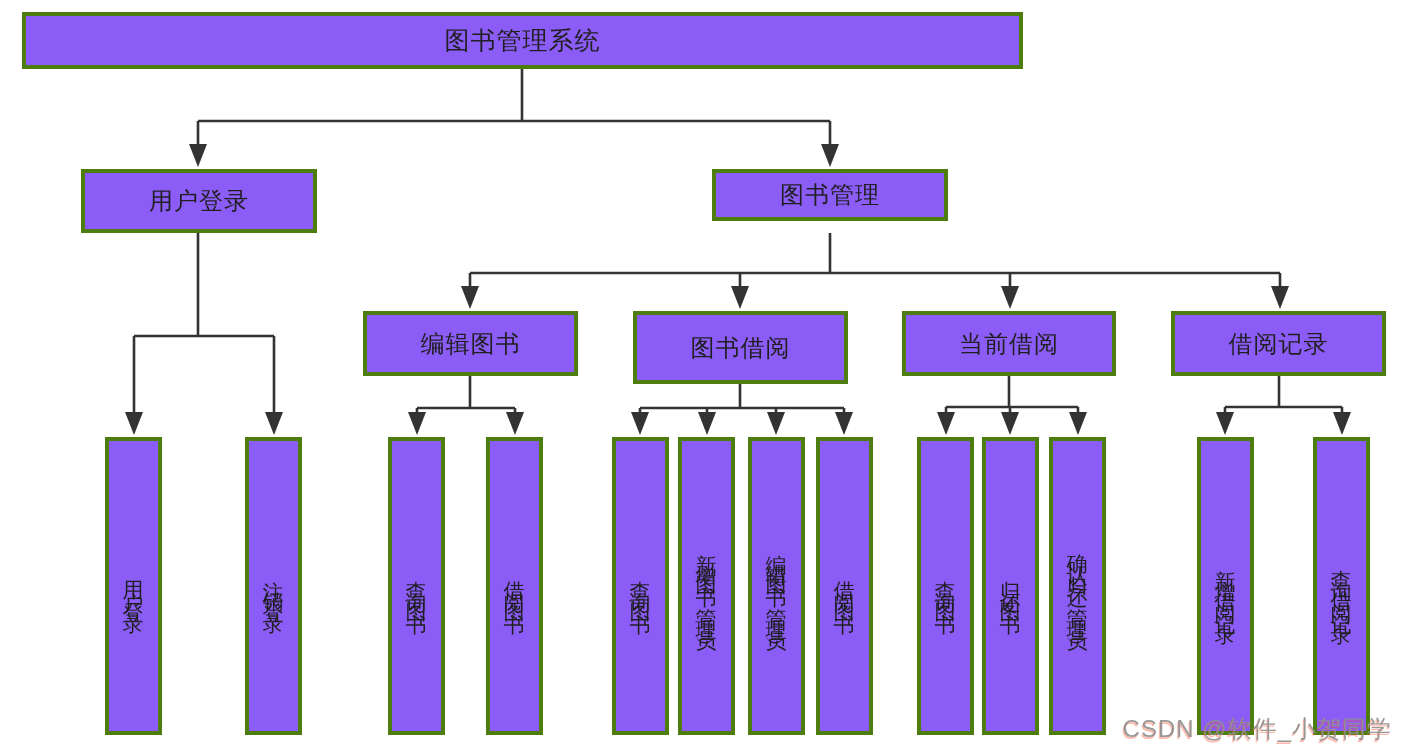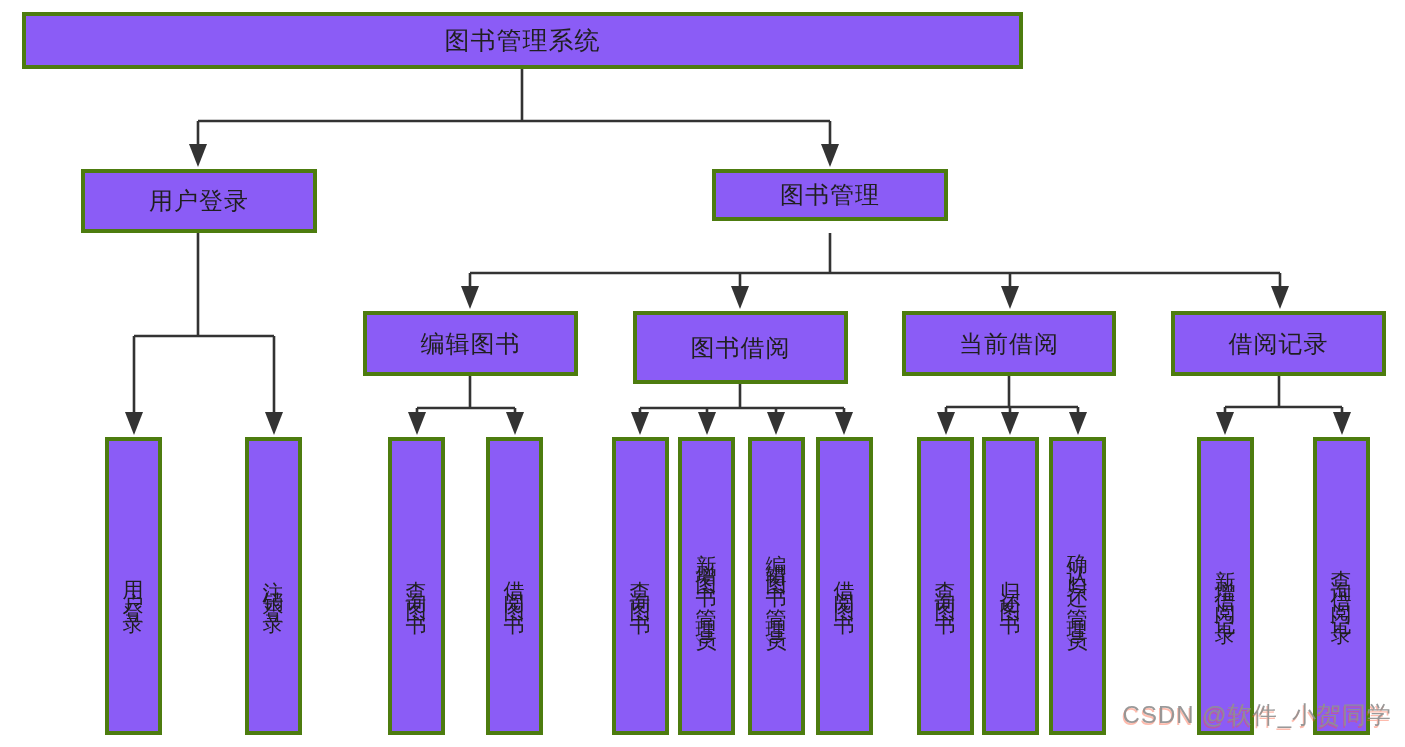--- a/index.html
+++ b/index.html
@@ -28,21 +28,21 @@
     top:437px;width:57px;height:298px;
     writing-mode:vertical-rl;
     text-align:center;
     line-height:49px;
     font-size:21px;
     letter-spacing:11px;
     font-weight:500;
   }
   #watermark{
     position:absolute;
-    right:13px;bottom:16px;
+    right:13px;bottom:2px;
     z-index:3;
     font-size:24px;
     color:rgba(144,144,144,0.92);
     text-shadow:-1px 2px 0 rgba(252,85,49,0.40);
     letter-spacing:1px;
     white-space:nowrap;
     margin-left:32px;
   }
 </style>
 </head>

